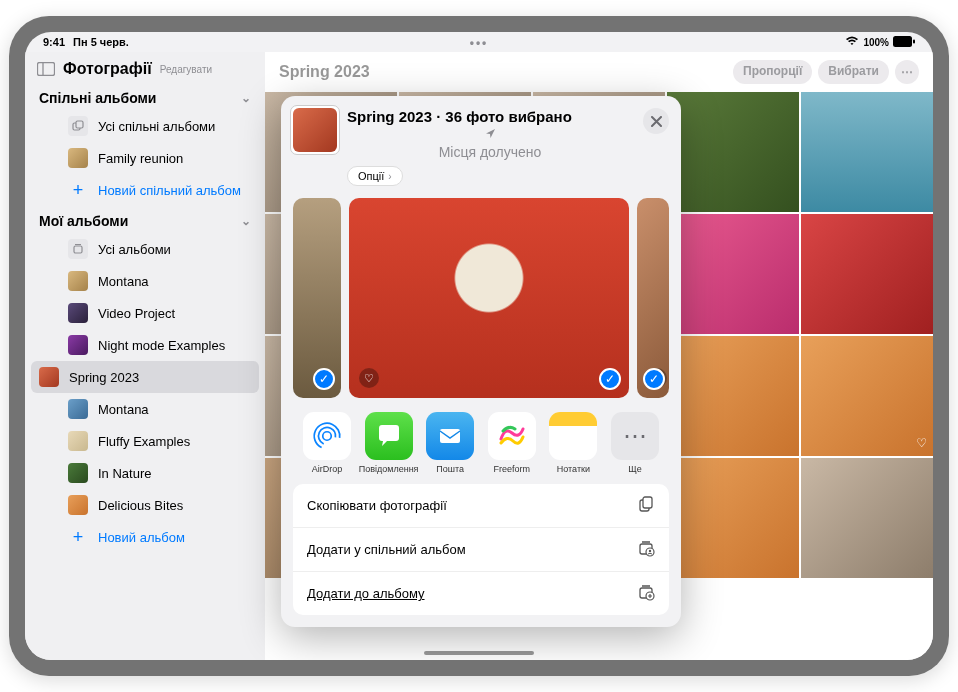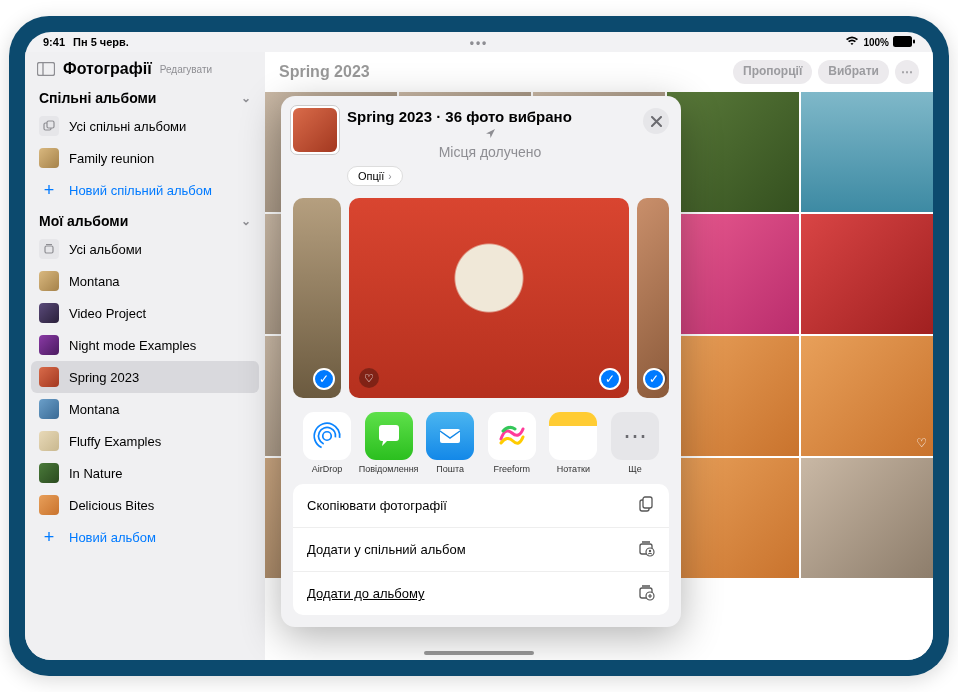--- a/index.html
+++ b/index.html
@@ -1,18 +1,18 @@
 <!DOCTYPE html>
 <html><head>
 <meta charset="utf-8">
 <style>
   * { box-sizing: border-box; margin: 0; padding: 0; font-family: -apple-system, "SF Pro", "Helvetica Neue", Arial, sans-serif; }
   body { background: #fff; display: flex; align-items: center; justify-content: center; height: 692px; width: 958px; }
   .device {
-    width: 940px; height: 660px; background: #0c4a6e; border-radius: 40px; padding: 16px;
+    width: 940px; height: 660px; background: #737373; border-radius: 40px; padding: 16px;
     position: relative; box-shadow: 0 4px 20px rgba(0,0,0,0.15);
   }
   .screen {
     width: 100%; height: 100%; background: #f2f2f4; border-radius: 26px; overflow: hidden; position: relative;
     display: flex; flex-direction: column;
   }
   .status-bar {
     height: 20px; display: flex; align-items: center; justify-content: space-between;
     padding: 0 18px; font-size: 11px; font-weight: 600; color: #000;
   }
@@ -21,21 +21,21 @@
   .content { flex: 1; display: flex; overflow: hidden; position: relative; }
 
   
   .sidebar { width: 240px; background: #f0f0f2; display: flex; flex-direction: column; font-size: 13px; }
   .sidebar-header { display: flex; align-items: center; gap: 8px; padding: 8px 12px 6px; }
   .sidebar-title { font-weight: 700; font-size: 16px; }
   .sidebar-edit { color: #8e8e93; font-size: 10px; }
   .sb-icon { width: 18px; height: 18px; display: flex; align-items: center; justify-content: center; color: #8e8e93; }
   .section-header { display: flex; align-items: center; justify-content: space-between; padding: 6px 14px 4px; font-weight: 700; font-size: 14px; color: #000; }
   .chev { color: #8e8e93; font-size: 12px; }
-  .sb-item { display: flex; align-items: center; gap: 10px; padding: 6px 14px; cursor: pointer; }
+  .sb-item { display: flex; align-items: center; gap: 10px; padding: 6px 14px; cursor: pointer; margin-left: 29px; }
   .sb-item.selected { background: #d9d9dd; border-radius: 6px; margin: 0 6px; padding: 6px 8px; }
   .sb-thumb { width: 20px; height: 20px; border-radius: 4px; background: #bbb; flex-shrink: 0; display:flex; align-items:center; justify-content:center; }
   .sb-plus { color: #007aff; font-size: 18px; font-weight: 400; width:20px; text-align:center; }
   .sb-label { color: #000; }
   .sb-new { color: #007aff; }
 
   
   .main { flex: 1; background: #fff; position: relative; overflow: hidden; }
   .main-header { position: absolute; top: 0; left: 0; right: 0; height: 40px; display: flex; align-items: center; justify-content: space-between; padding: 0 14px; }
   .main-title { font-weight: 700; font-size: 16px; color: #333; opacity: .5; }

